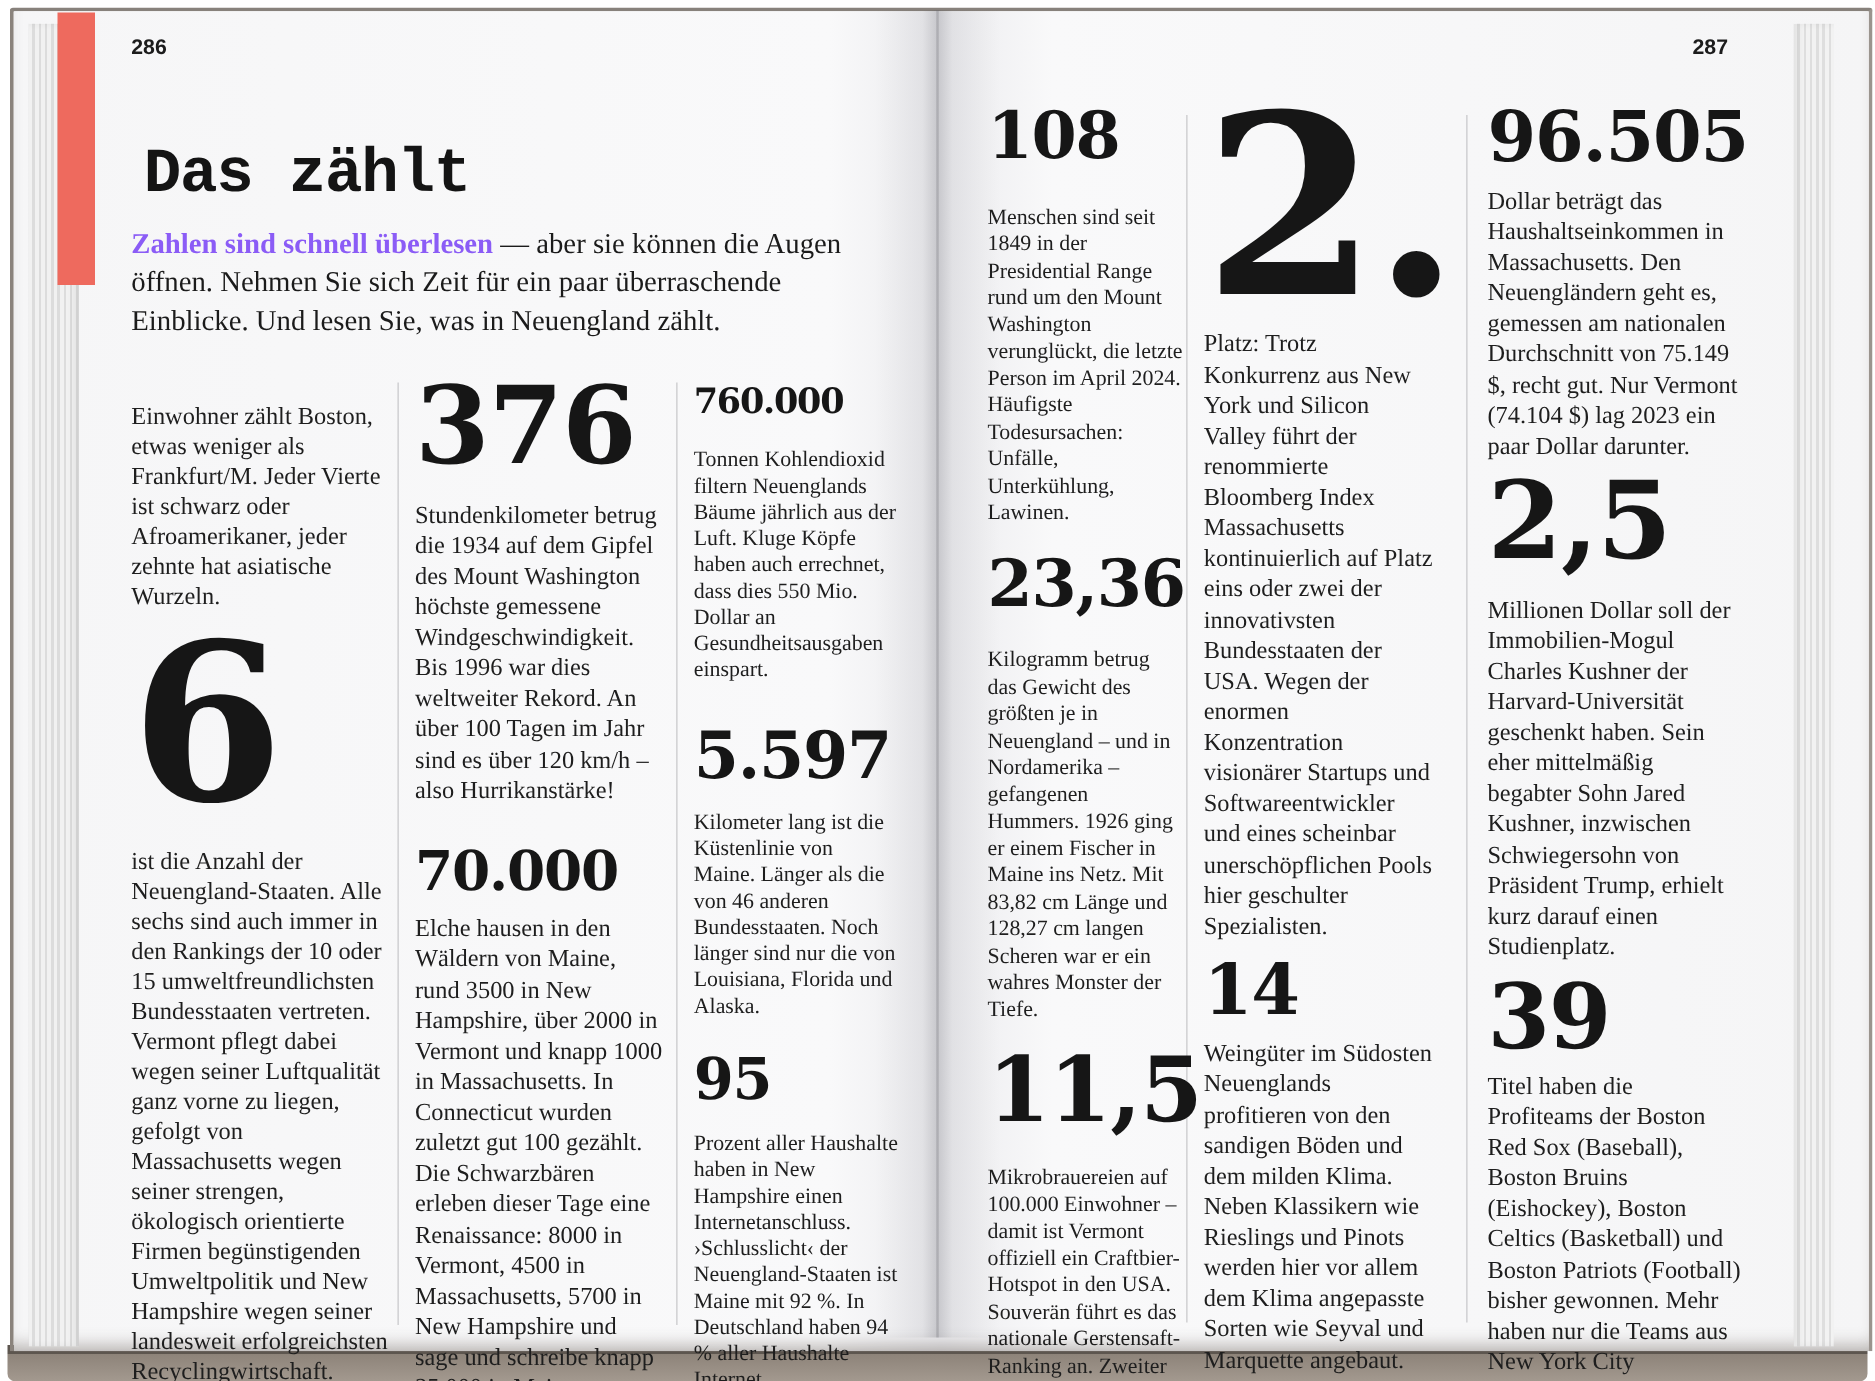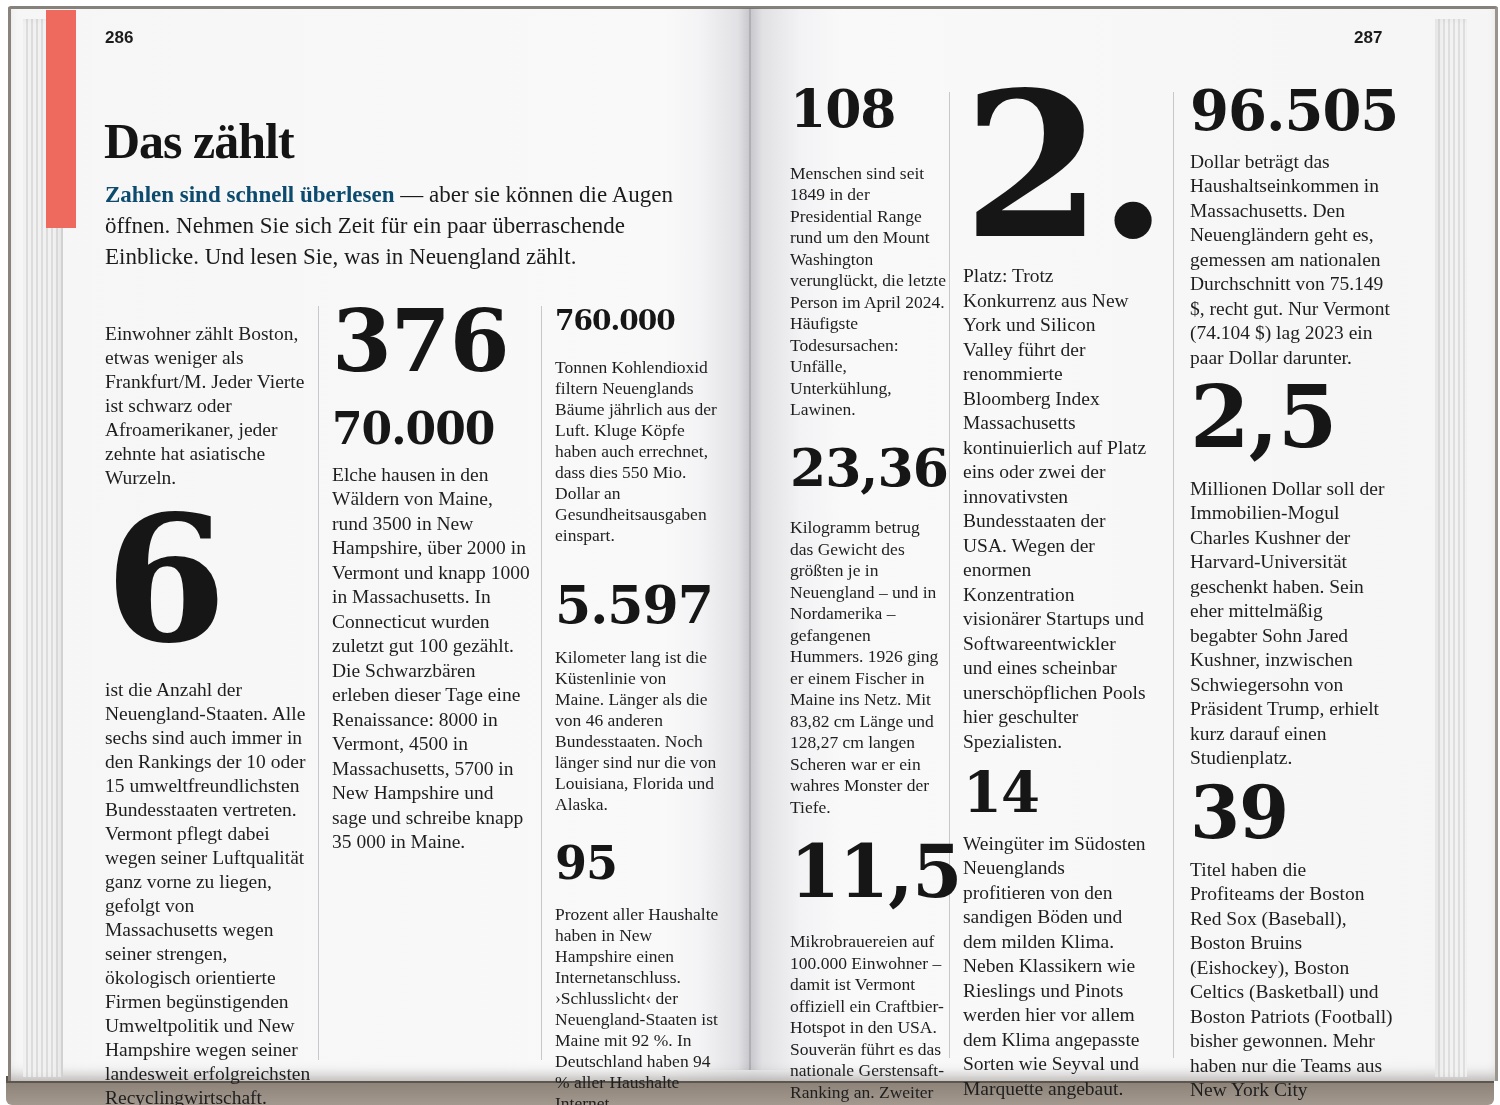--- a/index.html
+++ b/index.html
@@ -24,21 +24,21 @@
   .gutter{position:absolute;left:700px;top:8px;width:100px;height:1062px;
     background:linear-gradient(90deg,rgba(70,70,80,0) 0%,rgba(70,70,80,.07) 38%,rgba(70,70,80,.22) 50%,rgba(70,70,80,.07) 62%,rgba(70,70,80,0) 100%);}
   .gutter-line{position:absolute;left:749px;top:8px;width:2px;height:1062px;background:rgba(110,110,120,.28);}
 
   
   .pagenum{position:absolute;font-family:"Liberation Sans",sans-serif;font-weight:bold;
     font-size:17px;color:#1c1c1c;}
   .pn-left{left:105px;top:28px;}
   .pn-right{left:1354px;top:28px;}
   .accent-bar{position:absolute;left:46px;top:10px;width:30px;height:218px;}
-  .title{position:absolute;left:104px;top:78px;font-family:Liberation Serif, serif;
+  .title{position:absolute;left:115px;top:78px;font-family:Liberation Mono, monospace;
     font-weight:bold;font-size:50px;color:#141414;letter-spacing:-1px;}
   .intro{position:absolute;left:105px;top:156px;width:578px;font-size:23px;
     line-height:31px;color:#1b1b1b;}
   .intro .hl{font-weight:bold;}
 
   .num{font-family:"DejaVu Serif",serif;font-weight:bold;color:#161616;
     line-height:.82;letter-spacing:-1px;margin:0;}
   .col{position:absolute;}
   .col p{margin:16px 0 0;color:#1e1e1e;}
 
@@ -92,33 +92,34 @@
   <div class="book">
     <div class="stack-left"></div>
     <div class="stack-right"></div>
   </div>
   <div class="gutter"></div>
   <div class="gutter-line"></div>
 
   <div class="accent-bar" style="background: rgb(238, 106, 94);"></div>
   <div class="pagenum pn-left">286</div>
   <h1 class="title">Das zählt</h1>
-  <p class="intro"><span class="hl" style="color: #0c4a6e;">Zahlen sind schnell überlesen</span><span> — aber sie können die Augen öffnen. Nehmen Sie sich Zeit für ein paar überraschende Einblicke. Und lesen Sie, was in Neuengland zählt.</span></p>
+  <p class="intro"><span class="hl" style="color: #8b5cf6;">Zahlen sind schnell überlesen</span><span> — aber sie können die Augen öffnen. Nehmen Sie sich Zeit für ein paar überraschende Einblicke. Und lesen Sie, was in Neuengland zählt.</span></p>
 
   <div class="divider dv-l1"></div>
   <div class="divider dv-l2"></div>
 
   <div class="col l1">
     <p class="p-a1">Einwohner zählt Boston, etwas weniger als Frankfurt/M. Jeder Vierte ist schwarz oder Afroamerikaner, jeder zehnte hat asiatische Wurzeln.</p>
     <div class="num nm-a2">6</div>
     <p class="p-a2">ist die Anzahl der Neuengland-Staaten. Alle sechs sind auch immer in den Rankings der 10 oder 15 umweltfreundlichsten Bundesstaaten vertreten. Vermont pflegt dabei wegen seiner Luftqualität ganz vorne zu liegen, gefolgt von Massachusetts wegen seiner strengen, ökologisch orientierte Firmen begünstigenden Umweltpolitik und New Hampshire wegen seiner landesweit erfolgreichsten Recyclingwirtschaft.</p>
   </div>
 
   <div class="col l2">
     <div class="num nm-b1">376</div>
+    <p class="p-b1">Stundenkilometer betrug die 1934 auf dem Gipfel des Mount Washington höchste gemessene Windgeschwindigkeit. Bis 1996 war dies weltweiter Rekord. An über 100 Tagen im Jahr sind es über 120 km/h – also Hurrikanstärke!</p>
     <div class="num nm-b2">70.000</div>
     <p class="p-b2">Elche hausen in den Wäldern von Maine, rund 3500 in New Hampshire, über 2000 in Vermont und knapp 1000 in Massachusetts. In Connecticut wurden zuletzt gut 100 gezählt. Die Schwarzbären erleben dieser Tage eine Renaissance: 8000 in Vermont, 4500 in Massachusetts, 5700 in New Hampshire und sage und schreibe knapp 35 000 in Maine.</p>
   </div>
 
   <div class="col l3">
     <div class="num nm-c1">760.000</div>
     <p class="p-c1">Tonnen Kohlendioxid filtern Neuenglands Bäume jährlich aus der Luft. Kluge Köpfe haben auch errechnet, dass dies 550 Mio. Dollar an Gesundheitsausgaben einspart.</p>
     <div class="num nm-c2">5.597</div>
     <p class="p-c2">Kilometer lang ist die Küstenlinie von Maine. Länger als die von 46 anderen Bundesstaaten. Noch länger sind nur die von Louisiana, Florida und Alaska.</p>
     <div class="num nm-c3">95</div>

